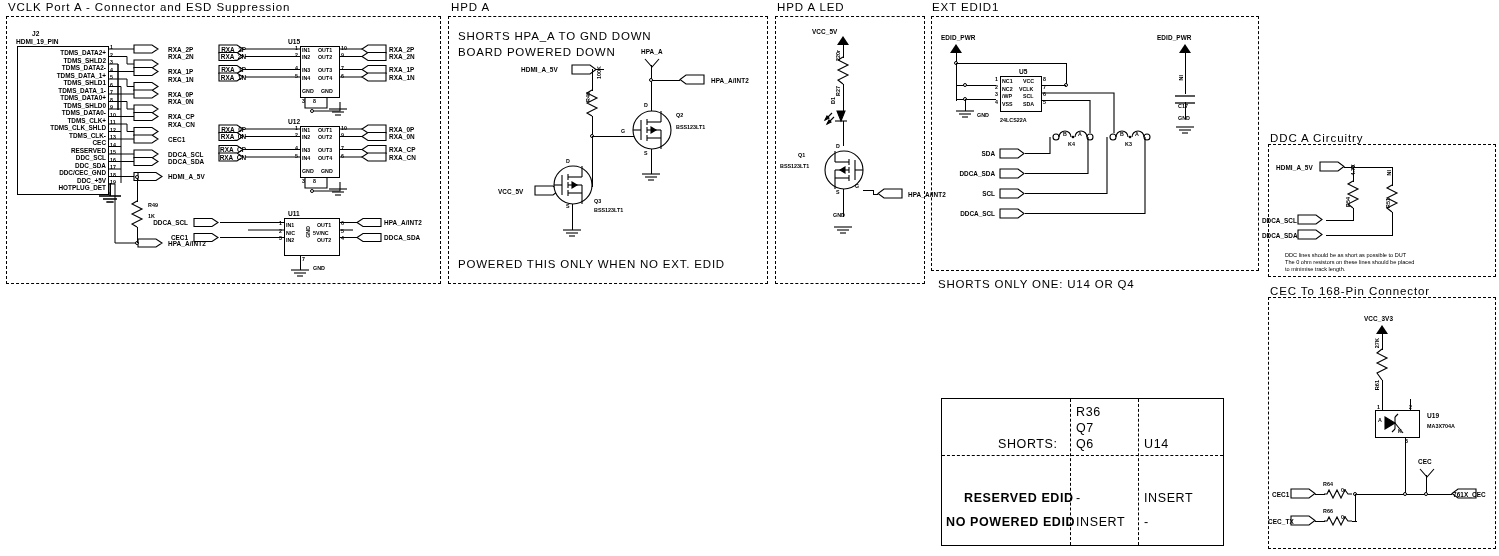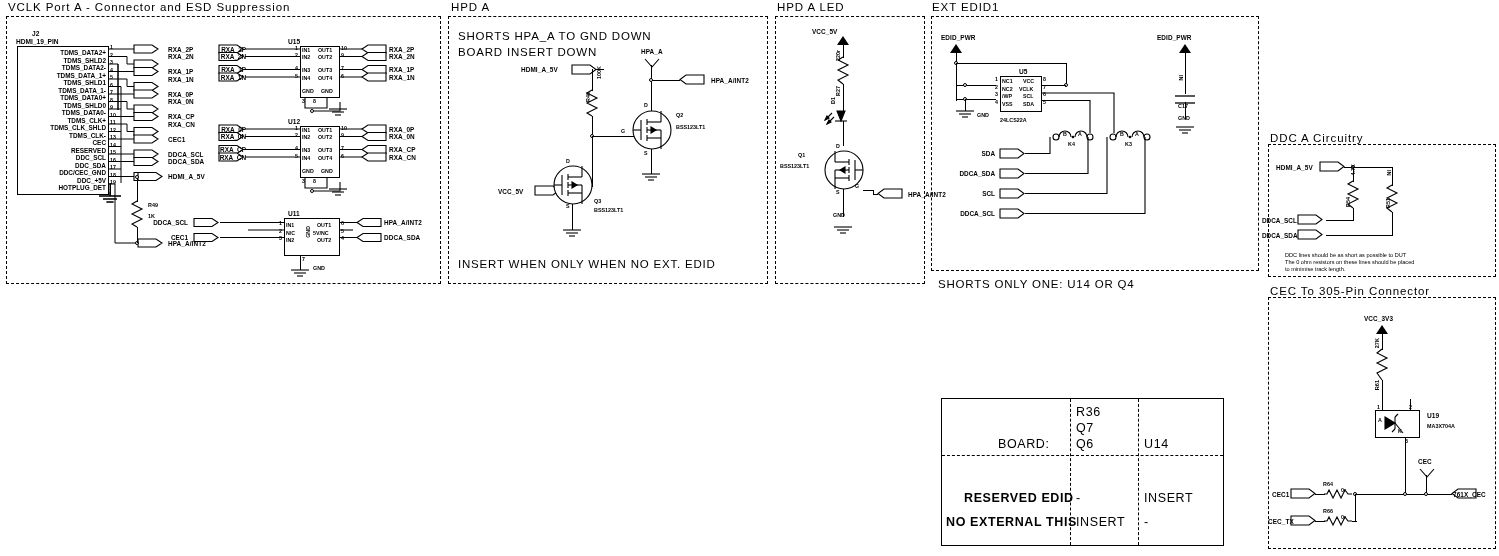--- a/index.html
+++ b/index.html
@@ -40,21 +40,21 @@
   .tbl-txt.b{font-weight:bold;}
 </style>
 </head>
 <body>
 
 <div class="abs sheet-title" style="left:8px;top:1px;">VCLK Port A  -  Connector and ESD Suppression</div>
 <div class="abs sheet-title" style="left:451px;top:1px;">HPD A</div>
 <div class="abs sheet-title" style="left:777px;top:1px;">HPD A LED</div>
 <div class="abs sheet-title" style="left:932px;top:1px;">EXT EDID1</div>
 <div class="abs sheet-title" style="left:1270px;top:132px;">DDC A Circuitry</div>
-<div class="abs sheet-title" style="left:1270px;top:285px;">CEC To 305-Pin Connector</div>
+<div class="abs sheet-title" style="left:1270px;top:285px;">CEC To 168-Pin Connector</div>
 
 <div class="block" style="left:6px;top:16px;width:435px;height:268px;"></div>
 <div class="block" style="left:448px;top:16px;width:320px;height:268px;"></div>
 <div class="block" style="left:775px;top:16px;width:150px;height:268px;"></div>
 <div class="block" style="left:931px;top:16px;width:328px;height:255px;"></div>
 <div class="block" style="left:1268px;top:144px;width:228px;height:133px;"></div>
 <div class="block" style="left:1268px;top:297px;width:228px;height:252px;"></div>
 
 <div class="abs refdes" style="left:32px;top:30px;">J2</div>
 <div class="abs refdes" style="left:16px;top:38px;">HDMI_19_PIN</div>
@@ -360,22 +360,22 @@
     <path d="M191,3.5 h-18 l-6,4 l6,4 h18 z"></path>
     <path d="M191,18.5 h-18 l-6,4 l6,4 h18 z"></path>
   </g>
 </svg>
 <div class="abs lbl-r" style="left:150px;top:219px;width:38px;">DDCA_SCL</div>
 <div class="abs lbl-r" style="left:150px;top:234px;width:38px;">CEC1</div>
 <div class="abs lbl" style="left:384px;top:219px;">HPA_A/INT2</div>
 <div class="abs lbl" style="left:384px;top:234px;">DDCA_SDA</div>
 
 <div class="abs note" style="left:458px;top:30px;">SHORTS HPA_A TO GND DOWN</div>
-<div class="abs note" style="left:458px;top:46px;">BOARD INSERT DOWN</div>
-<div class="abs note" style="left:458px;top:258px;">INSERT WHEN ONLY WHEN NO EXT. EDID</div>
+<div class="abs note" style="left:458px;top:46px;">BOARD POWERED DOWN</div>
+<div class="abs note" style="left:458px;top:258px;">POWERED THIS ONLY WHEN NO EXT. EDID</div>
 
 <div class="abs lbl" style="left:521px;top:66px;">HDMI_A_5V</div>
 <svg style="left:570px;top:64px;width:30px;height:14px;">
   <path d="M2,1 h18 l6,4.5 l-6,4.5 h-18 z" stroke="#000" stroke-width="1.1" fill="#fff"></path>
 </svg>
 <div class="wh" style="left:596px;top:69px;width:8px;"></div>
 <div class="abs vert" style="left:596px;top:66px;font-size:5.4px;">100K</div>
 <div class="wv" style="left:592px;top:69px;height:22px;"></div>
 <svg style="left:585px;top:90px;width:16px;height:27px;">
   <polyline points="7,0 2,3 12,8 2,13 12,18 2,23 7,26" stroke="#000" stroke-width="1.1" fill="none"></polyline>
@@ -753,26 +753,26 @@
 <div class="abs lbl-sm" style="left:1323px;top:508px;">R66</div>
 <div class="abs lbl-sm" style="left:1341px;top:514px;">0r</div>
 <div class="wv" style="left:1355px;top:494px;height:28px;"></div>
 <div class="wh" style="left:1352px;top:521px;width:5px;"></div>
 
 <div id="option-table">
   <div class="vsep" style="left:128px;"></div>
   <div class="vsep" style="left:196px;"></div>
   <div class="hsep" style="top:56px;"></div>
 
-  <div class="tbl-txt" style="left:56px;top:38px;">BOARD:</div>
+  <div class="tbl-txt" style="left:56px;top:38px;">SHORTS:</div>
   <div class="tbl-txt" style="left:134px;top:6px;">R36</div>
   <div class="tbl-txt" style="left:134px;top:22px;">Q7</div>
   <div class="tbl-txt" style="left:134px;top:38px;">Q6</div>
   <div class="tbl-txt" style="left:202px;top:38px;">U14</div>
 
   <div class="tbl-txt b" style="left:22px;top:92px;">RESERVED EDID</div>
   <div class="tbl-txt" style="left:134px;top:92px;">-</div>
   <div class="tbl-txt" style="left:202px;top:92px;">INSERT</div>
 
-  <div class="tbl-txt b" style="left:4px;top:116px;">NO EXTERNAL THIS</div>
+  <div class="tbl-txt b" style="left:4px;top:116px;">NO POWERED EDID</div>
   <div class="tbl-txt" style="left:134px;top:116px;">INSERT</div>
   <div class="tbl-txt" style="left:202px;top:116px;">-</div>
 </div>
 
 </body></html>

